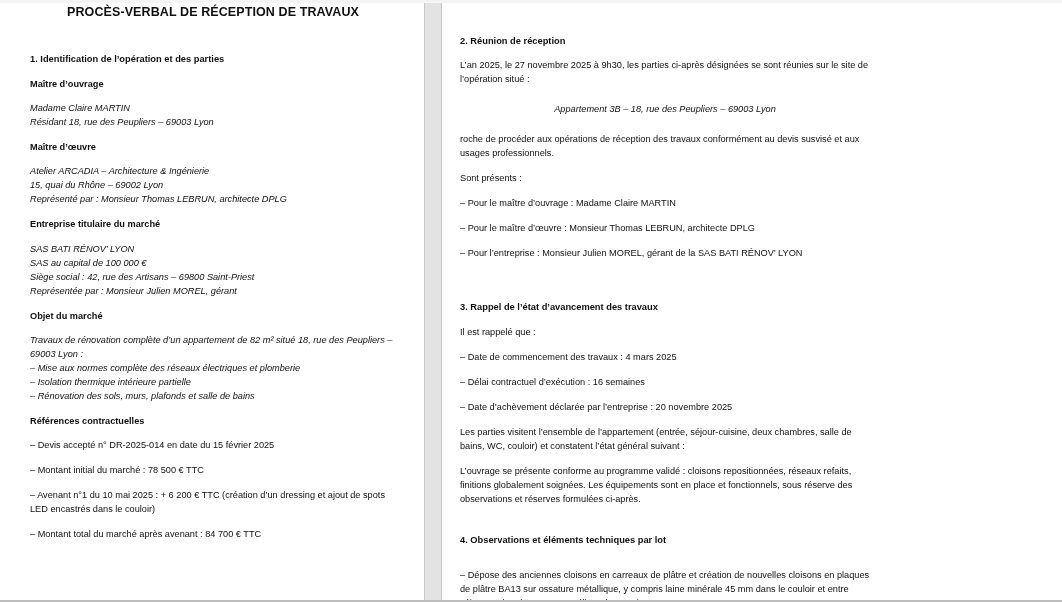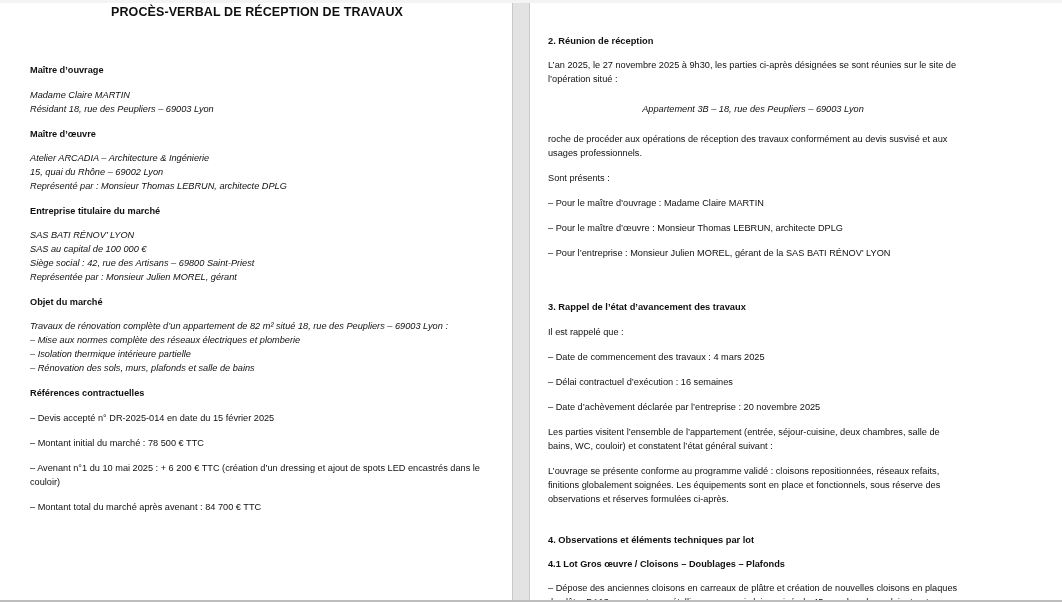--- a/index.html
+++ b/index.html
@@ -47,21 +47,21 @@
 
   
   .page {
     background: #ffffff;
     height: 602px;
     box-sizing: border-box;
     overflow: hidden;
     position: relative;
   }
   .page-left {
-    width: 512px;
+    width: 424px;
     padding: 0 28px 0 30px;
   }
   .page-right {
     width: 456px;
     padding: 0 28px 0 18px;
     margin-top: 28px;
   }
 
   .gutter {
     width: 18px;
@@ -139,20 +139,21 @@
 
   <div class="top-band"></div>
 
   <div class="page page-left">
 
     <h1 class="doc-title">PROCÈS-VERBAL DE RÉCEPTION DE TRAVAUX</h1>
 
 
     <div class="gap-title"></div>
 
+    <div class="sec-heading">1. Identification de l’opération et des parties</div>
 
     <div class="gap-s"></div>
 
     <div class="sub-heading">Maître d’ouvrage</div>
     <div class="gap-s"></div>
     <div class="tight-block">
       <div>Madame Claire MARTIN</div>
       <div>Résidant 18, rue des Peupliers – 69003 Lyon</div>
     </div>
 
@@ -252,21 +253,20 @@
 
     <div class="gap-s"></div>
     <p class="para">L’ouvrage se présente conforme au programme validé : cloisons repositionnées, réseaux refaits, finitions globalement soignées. Les équipements sont en place et fonctionnels, sous réserve des observations et réserves formulées ci-après.</p>
 
     <div class="gap-l"></div>
 
     <div class="sec-heading">4. Observations et éléments techniques par lot</div>
 
     <div class="gap-s"></div>
 
-    <div class="sub-heading">4.1 Lot Gros œuvre / Cloisons – Doublages – Plafonds</div>
 
     <div class="gap-s"></div>
     <p class="para">– Dépose des anciennes cloisons en carreaux de plâtre et création de nouvelles cloisons en plaques de plâtre BA13 sur ossature métallique, y compris laine minérale 45 mm dans le couloir et entre séjour et chambre 1 pour améliorer l’acoustique.</p>
 
     <div class="gap-s"></div>
     <p class="para">– Doublage thermique en plaques de plâtre + laine de roche 100 mm sur mur extérieur du séjour (exposition nord), conformément au choix validé en réunion de chantier n°3.</p>
 
   </div>
 
   <div class="bottom-rule"></div>

